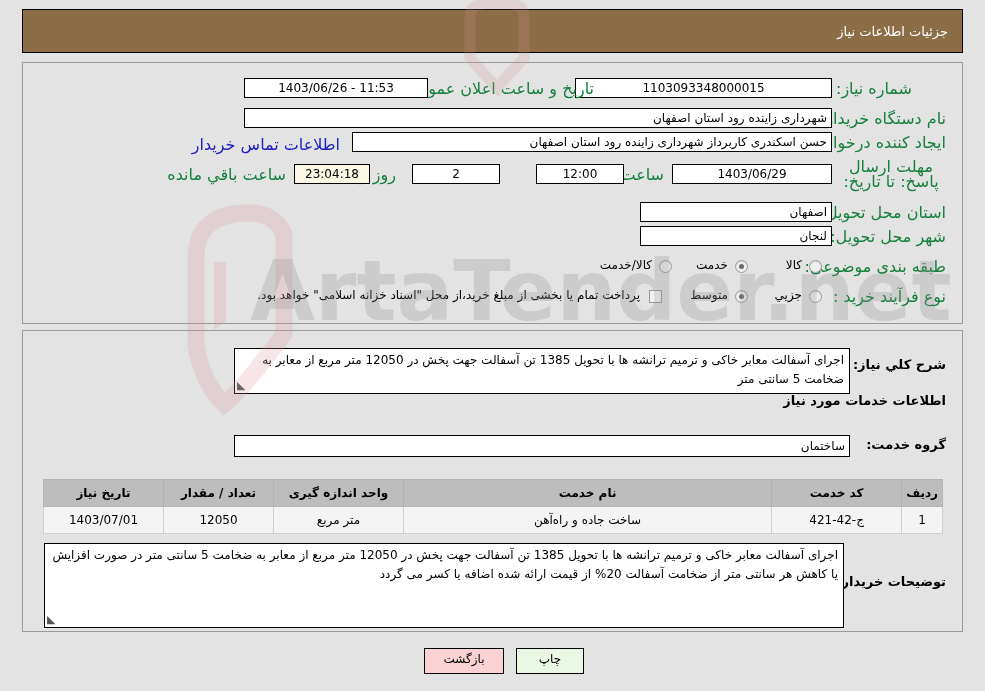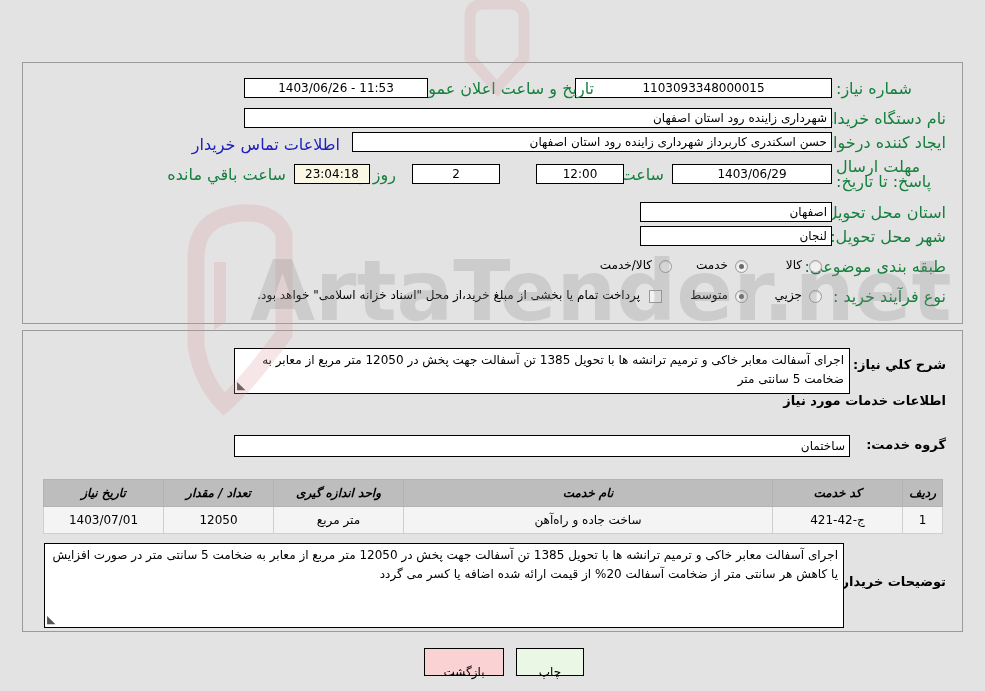--- a/index.html
+++ b/index.html
@@ -58,21 +58,21 @@
   #panel-top { left: 22px; top: 62px; width: 941px; height: 262px; }
 
   .lbl {
     position: absolute;
     text-align: left;
     font-size: 16px;
     color: #15803d;
     white-space: nowrap;
     line-height: 15px;
   }
-  .lbl.w2 { white-space: normal; text-align: left; line-height: 15px; }
+  .lbl.w2 { white-space: normal; text-align: center; line-height: 15px; }
 
   .fld {
     position: absolute;
     background: #ffffff;
     border: 1px solid #000;
     font-size: 12px;
     line-height: 18px;
     height: 20px;
     padding: 0 4px;
     text-align: center;
@@ -162,42 +162,41 @@
   }
   #svc-table th {
     background: #bdbdbd;
     border: 1px solid #b3b3b3;
     color: #000;
     font-weight: bold;
     font-size: 12px;
     padding: 6px 4px;
     text-align: center;
     white-space: nowrap;
-    font-style: italic;
   }
   #svc-table td {
     background: #f4f4f4;
     border: 1px solid #cfcfcf;
     padding: 6px 4px;
     text-align: center;
     color: #000;
     white-space: nowrap;
   }
 
   
   .btn {
     position: absolute;
     height: 26px;
     border: 1px solid #000;
     font-size: 12px;
     line-height: 20px;
     text-align: center;
     cursor: pointer;
     color: #000;
-    padding: 13px 8px;
+    padding: 0 8px;
     z-index: 3;
   }
   .btn.print  { background: #e9f7e4; }
   .btn.back   { background: #fbd2d4; }
 </style>
 </head>
 <body>
 
 <div id="page">
 
@@ -205,20 +204,23 @@
     <g opacity="0.22">
       <path d="M196 258 q0 -38 38 -44 q38 -6 50 20 l0 100 q-40 54 -60 70 q-22 -22 -28 -58 z" fill="none" stroke="#d98f96" stroke-width="17"></path>
       <path d="M214 262 l12 0 l0 60 l-12 8 z" fill="#d98f96"></path>
     </g>
     <text x="250" y="320" font-family="DejaVu Sans, sans-serif" font-size="84" font-weight="bold" fill="#8c8c8c" opacity="0.26" direction="ltr">ArtaTender.net</text>
     <g opacity="0.20" stroke="#d98f96" stroke-width="11" fill="none">
       <path d="M470 16 q0 -10 12 -12 l30 0 q12 2 12 12 l0 42 q-26 28 -27 30 q-2 -2 -27 -30 z"></path>
     </g>
   </svg>
 
+  <div class="titlebar">
+    <span class="t">جزئیات اطلاعات نیاز</span>
+  </div>
 
   <div class="panel" id="panel-top">
 
     <div class="lbl" style="right:16px; top:18px; width:110px;">شماره نیاز:</div>
     <div class="fld" style="right:130px; top:15px; width:257px;">1103093348000015</div>
 
     <div class="lbl" style="right:368px; top:18px; width:160px;">تاریخ و ساعت اعلان عمومی:</div>
     <div class="fld" style="right:534px; top:15px; width:184px;">11:53 - 1403/06/26</div>
 
     <div class="lbl" style="right:16px; top:48px; width:110px;">نام دستگاه خریدار:</div>

